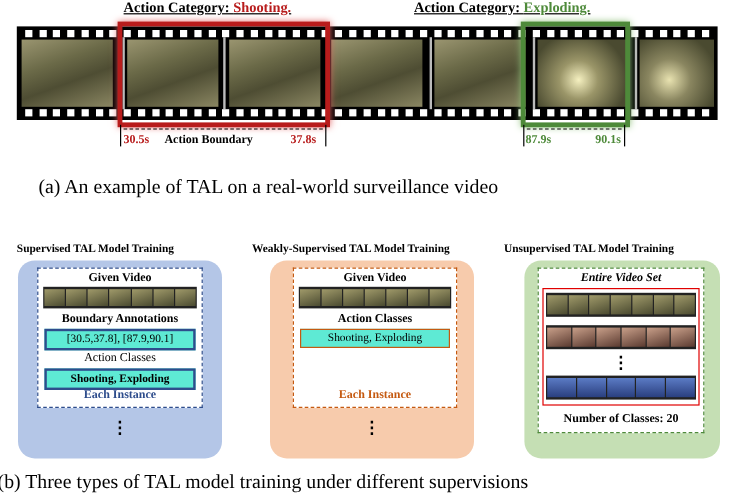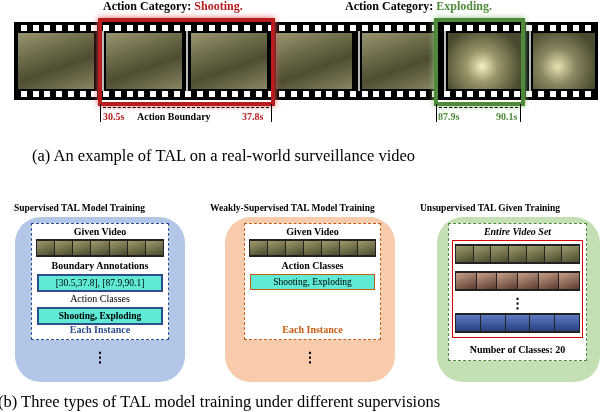--- a/index.html
+++ b/index.html
@@ -1,28 +1,28 @@
 <!DOCTYPE html>
 <html><head>
 <meta charset="utf-8">
 <style>
   html,body{margin:0;padding:0;background:#fff;}
   body{width:610px;height:412px;position:relative;overflow:hidden;font-family:"Liberation Serif","DejaVu Serif",serif;color:#000;}
-  .abs{position:absolute;}
+  .abs{position:absolute;text-decoration:underline;}
   .title-top{font-weight:bold;font-size:12px;white-space:nowrap;}
   .film{position:absolute;top:22px;left:14px;width:584px;height:78px;background:#000;}
   .frame{position:absolute;top:11px;height:56px;background:linear-gradient(160deg,#9a9570 0%,#6b6a48 35%,#4e4d33 60%,#8a8662 100%);}
   .holes{position:absolute;left:0;right:0;height:6px;display:flex;justify-content:space-around;padding:0 4px;}
   .hole{width:6px;height:6px;background:#fff;}
   .sep{position:absolute;top:9px;width:2px;height:60px;background:#bbb;}
   .hl{position:absolute;border:4px solid;}
   .bnd{position:absolute;font-size:10px;font-weight:bold;white-space:nowrap;}
   .cap{position:absolute;font-size:16.5px;white-space:nowrap;}
   .panel-title{position:absolute;font-size:9.5px;font-weight:bold;white-space:nowrap;text-align:left;}
-  .panel{position:absolute;border-radius:26px;}
+  .panel{position:absolute;border-radius:14px;}
   .inner{position:absolute;background:#fff;border:1.5px dashed;}
   .lbl{position:absolute;left:0;right:0;text-align:center;font-weight:bold;font-size:10px;white-space:nowrap;}
   .box{position:absolute;border:2px solid;background:#5eead4;font-size:9.5px;text-align:center;white-space:nowrap;}
   .mini{position:absolute;height:18px;background:#222;display:flex;gap:1px;padding:2px 1px;box-sizing:border-box;}
   .mini span{flex:1;background:linear-gradient(160deg,#a09a6a,#4a4a30);}
   .dots{position:absolute;left:0;right:0;text-align:center;font-size:14px;font-weight:bold;line-height:5px;}
 </style>
 </head>
 <body>
 
@@ -204,21 +204,21 @@
         <span></span>
         <span></span>
       </div>
     <div class="lbl" style="top:36px;">Action Classes</div>
     <div class="box" style="left:5px;right:5px;top:50px;height:14px;line-height:14px;border-color:#c55a11;border-width:1.5px;">Shooting, Exploding</div>
     <div class="lbl" style="top:100px;color:#c55a11;">Each Instance</div>
   </div>
   <div class="dots" style="top:138px;">⋮</div>
 </div>
 
-<div class="panel-title" style="left:420px;top:203px;width:190px;">Unsupervised TAL Given Training</div>
+<div class="panel-title" style="left:420px;top:203px;width:190px;">Unsupervised TAL Model Training</div>
 <div class="panel" style="left:437px;top:217px;width:163px;height:165px;background:#c5dfb4;">
   <div class="inner" style="left:11px;top:6px;width:137px;height:136px;border-color:#4e8a3a;">
     <div class="lbl" style="top:2px;font-style:italic;">Entire Video Set</div>
     <div class="abs" style="left:3px;right:3px;top:16px;height:96px;border:1.5px solid #e00000;">
       <div class="mini" style="left:2px;right:2px;top:3px;height:20px;">
           <span></span>
           <span></span>
           <span></span>
           <span></span>
           <span></span>

